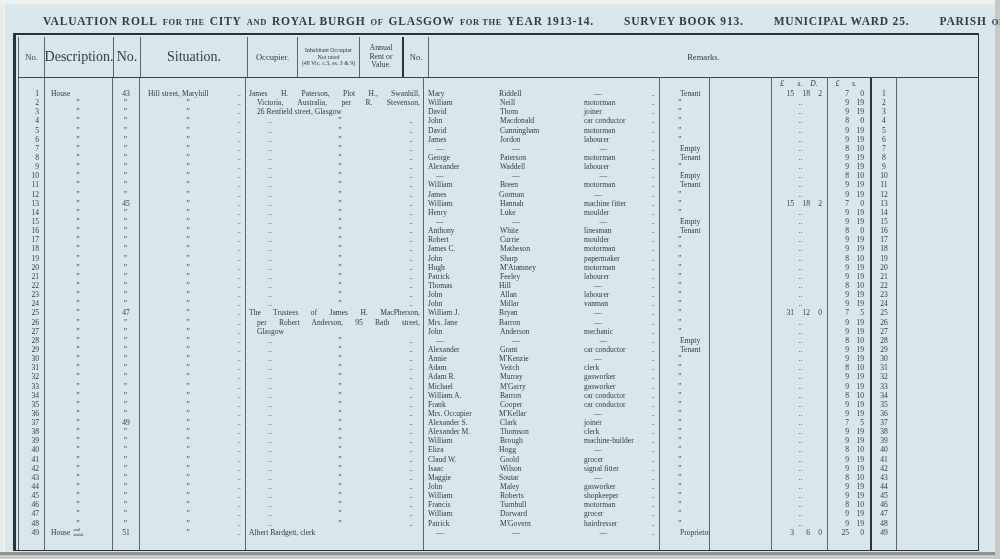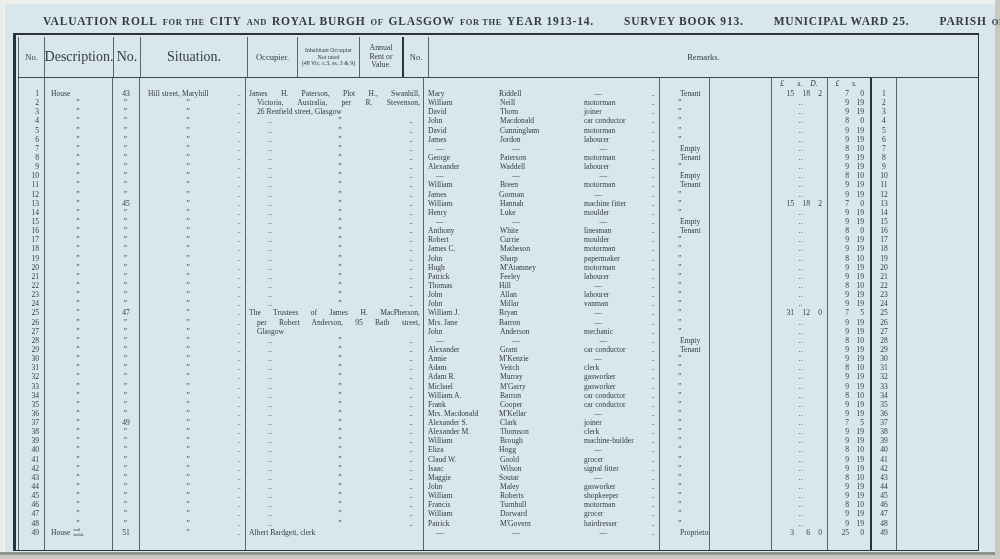--- a/index.html
+++ b/index.html
@@ -1302,21 +1302,21 @@
             <span class="dots">..</span>
           </div>
           <div class="c prop">
             <span class="prop-dit">
               <span>..</span>
               <span class="dit-mark">”</span>
               <span>..</span>
             </span>
           </div>
           <div class="c ten">
-            <span class="tf">Mrs. Macdonald</span>
+            <span class="tf">Mrs. Occupier</span>
             <span class="ts">M'Kellar</span>
             <span class="to dashpad">—</span>
             <span class="dots">..</span>
           </div>
           <div class="c occ dit dit-mark" style="padding-left: 18px;">”</div>
           <div class="c inh"></div>
           <div class="c feu">
             <span class="feu-dit">..</span>
           </div>
           <div class="c rent">

